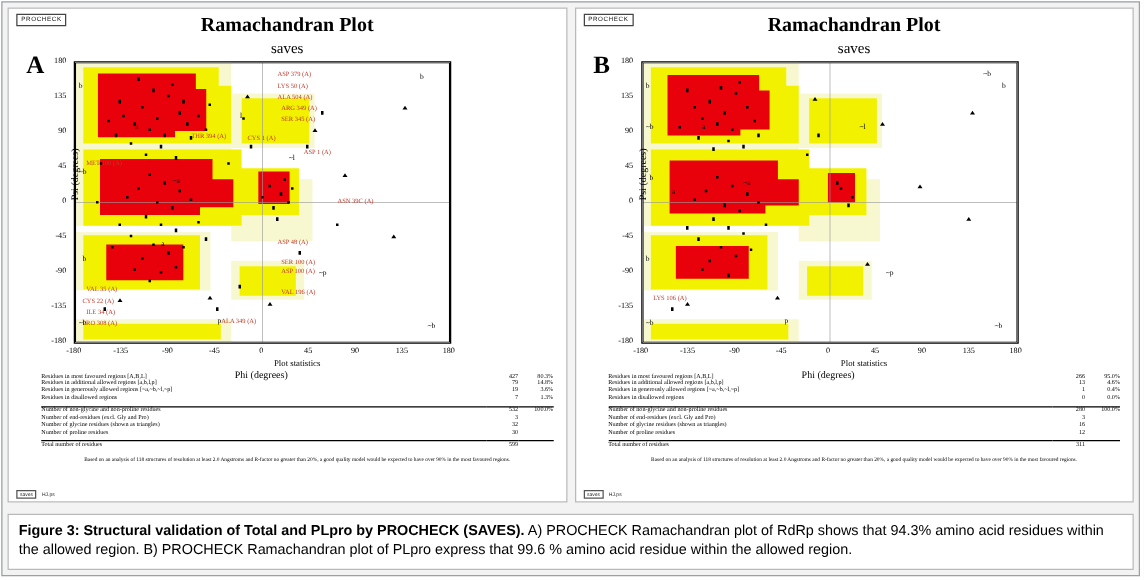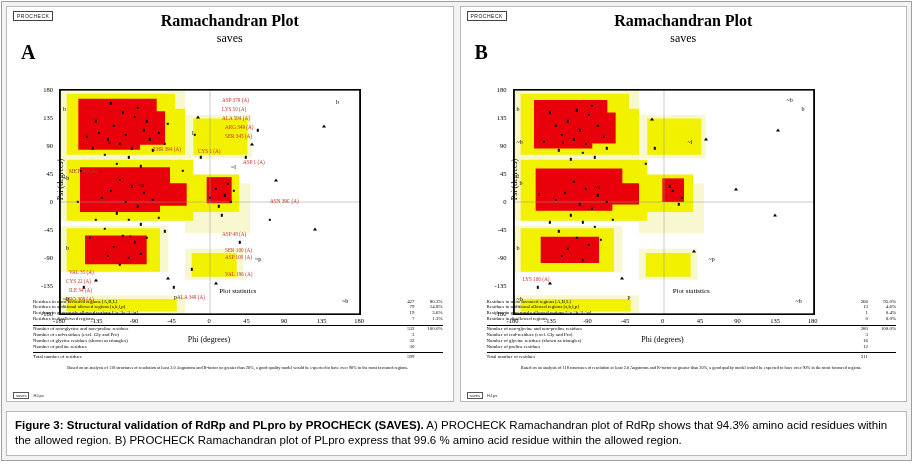--- a/index.html
+++ b/index.html
@@ -44,21 +44,21 @@
     font-family:"Liberation Serif", serif;
     font-size:12px;color:#000;margin-top:1px;
   }
   .panel-letter{
     position:absolute;
     font-family:"Liberation Serif", serif;
     font-weight:700;font-size:20px;color:#000;
   }
   .plot-area{
     position:absolute;
-    left:52px;top:42px;width:300px;height:224px;margin-top:40px;
+    left:52px;top:42px;width:300px;height:224px;
   }
   .plot-box{
     position:absolute;left:0;top:0;width:100%;height:100%;
     border:1px solid #000;
     background:#ffffff;
     overflow:hidden;
   }
   .axis-y-title{
     position:absolute;
     left:-44px;top:86px;
@@ -604,16 +604,16 @@
 
       <div class="panel-footer">
         <span class="box">saves</span>
         <span>HJ.ps</span>
       </div>
     </div>
 
   </div>
 
   <div class="caption">
-    <b>Figure 3: Structural validation of RdRp and PLpro by PROCHECK (SAVES).</b><span> A) PROCHECK Ramachandran plot of RdRp shows that 94.3% amino acid residues within the allowed region. B) PROCHECK Ramachandran plot of PLpro express that 99.6 % amino acid residue within the allowed region.</span>
+    <b>Figure 3: Structural validation of Total and PLpro by PROCHECK (SAVES).</b><span> A) PROCHECK Ramachandran plot of RdRp shows that 94.3% amino acid residues within the allowed region. B) PROCHECK Ramachandran plot of PLpro express that 99.6 % amino acid residue within the allowed region.</span>
   </div>
 
 </div>
 
 </body></html>

